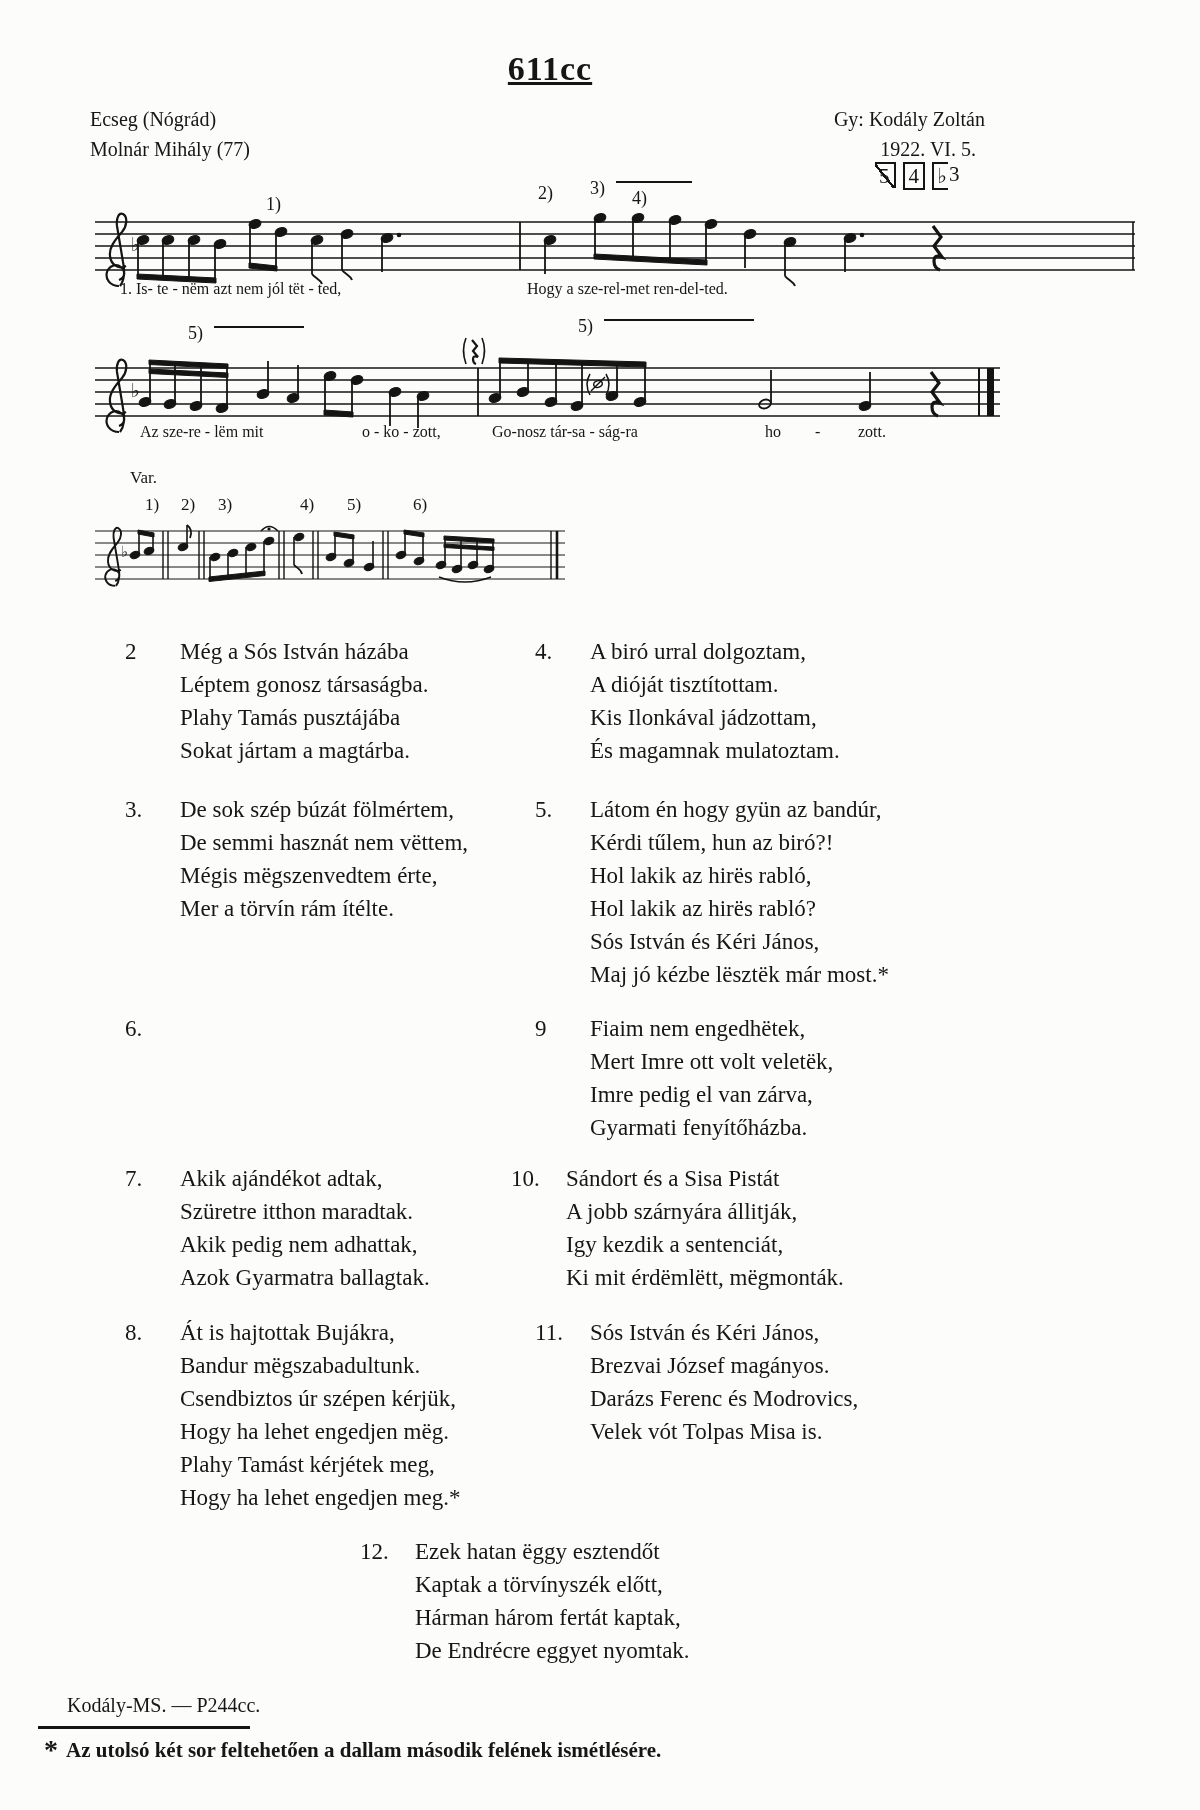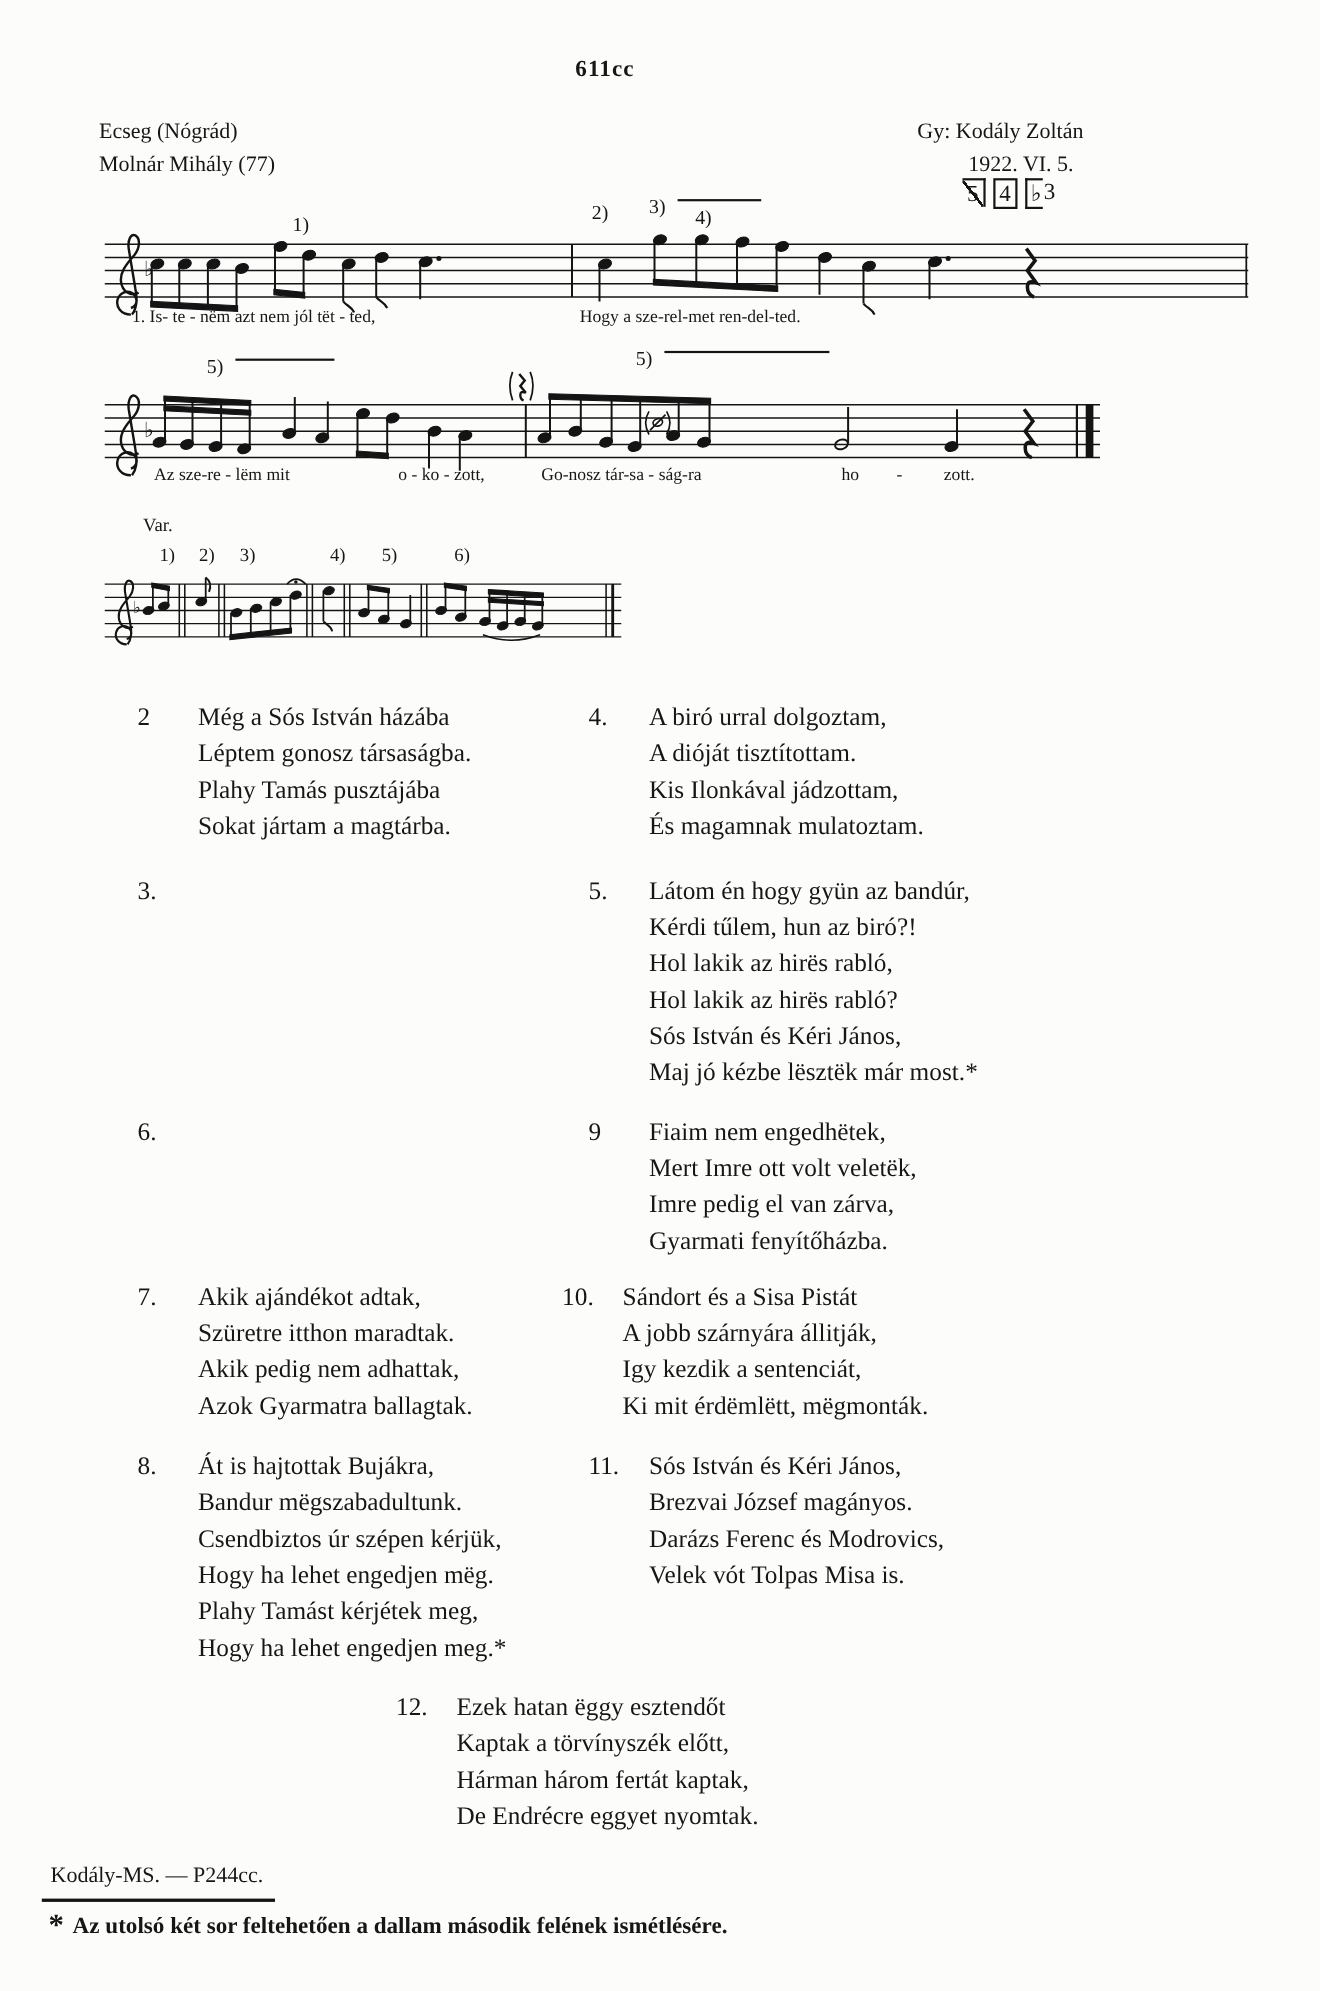--- a/index.html
+++ b/index.html
@@ -3,37 +3,37 @@
 <meta charset="utf-8">
 <style>
   html,body{margin:0;padding:0;background:#e8e8e6;}
   #page{
     position:relative;width:1200px;height:1810px;margin:0 auto;
     background:#fcfcfa;color:#161616;
     font-family:"Liberation Serif","DejaVu Serif",serif;
     overflow:hidden;
   }
   .abs{position:absolute;white-space:nowrap;}
-  .title{font-size:21px;font-weight:bold;letter-spacing:1px;}
+  .title{font-size:34px;font-weight:bold;letter-spacing:1px;text-decoration:underline;}
   .meta{font-size:20px;}
   .ann{font-size:18px;}
   .overline{border-top:2px solid #141414;height:0;}
   .lyric{font-size:16px;}
   .varlabel{font-size:17px;}
   .varnum{font-size:17px;}
   .verse{position:absolute;display:flex;font-size:23px;line-height:33px;white-space:nowrap;}
   .vnum{width:55px;flex:none;}
   .cadrow{display:inline-flex;gap:7px;font-size:21px;align-items:flex-start;}
   .cad{padding:0 4px;line-height:24px;display:inline-block;}
   .cad1{border-top:2px solid #141414;border-right:2px solid #141414;
         background:linear-gradient(to top right,transparent 46%,#141414 46%,#141414 54%,transparent 54%);}
   .cad2{border:2px solid #141414;}
   .cad3a{border-left:2px solid #141414;border-top:2px solid #141414;border-bottom:2px solid #141414;padding:0 1px 0 3px;}
   .cad3b{padding-left:1px;}
-  .footsrc{font-size:20px;}
+  .footsrc{font-size:20px;margin-left:21px;}
   .footrule{position:absolute;background:#141414;}
   .footnote{font-size:21px;font-weight:bold;}
   .fnmark{font-size:28px;line-height:18px;vertical-align:-2px;padding-right:8px;}
   svg{display:block;}
   svg text{font-family:"DejaVu Sans",sans-serif;fill:#141414;}
 </style>
 </head>
 <body>
 
 <div id="page">
@@ -358,20 +358,26 @@
     <span class="vnum">2</span>
     <div>
       <div>Még a Sós István házába</div>
       <div>Léptem gonosz társaságba.</div>
       <div>Plahy Tamás pusztájába</div>
       <div>Sokat jártam a magtárba.</div>
     </div>
   </div>
   <div class="verse" style="left:125px;top:793px;">
     <span class="vnum">3.</span>
+    <div>
+      <div>De sok szép búzát fölmértem,</div>
+      <div>De semmi hasznát nem vëttem,</div>
+      <div>Mégis mëgszenvedtem érte,</div>
+      <div>Mer a törvín rám ítélte.</div>
+    </div>
   </div>
   <div class="verse" style="left:125px;top:1012px;">
     <span class="vnum">6.</span>
   </div>
   <div class="verse" style="left:125px;top:1162px;">
     <span class="vnum">7.</span>
     <div>
       <div>Akik ajándékot adtak,</div>
       <div>Szüretre itthon maradtak.</div>
       <div>Akik pedig nem adhattak,</div>

